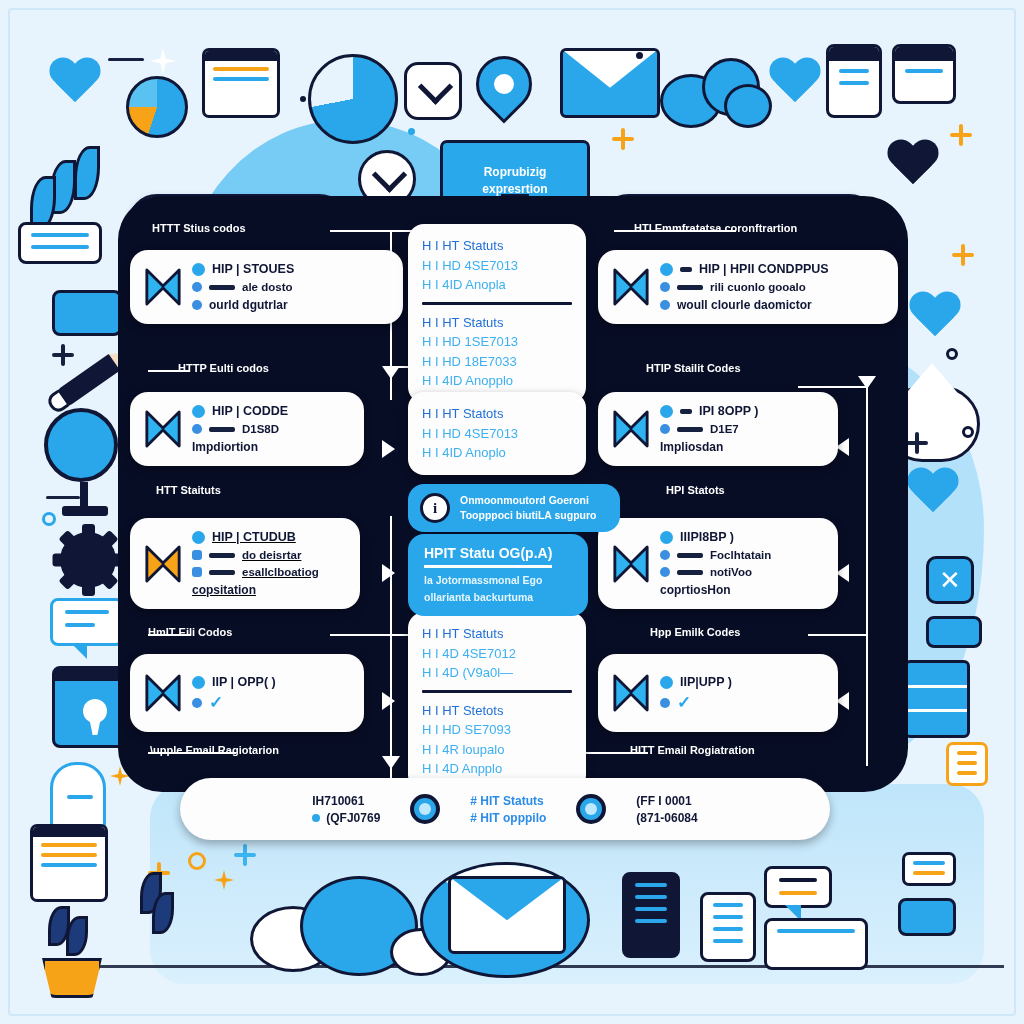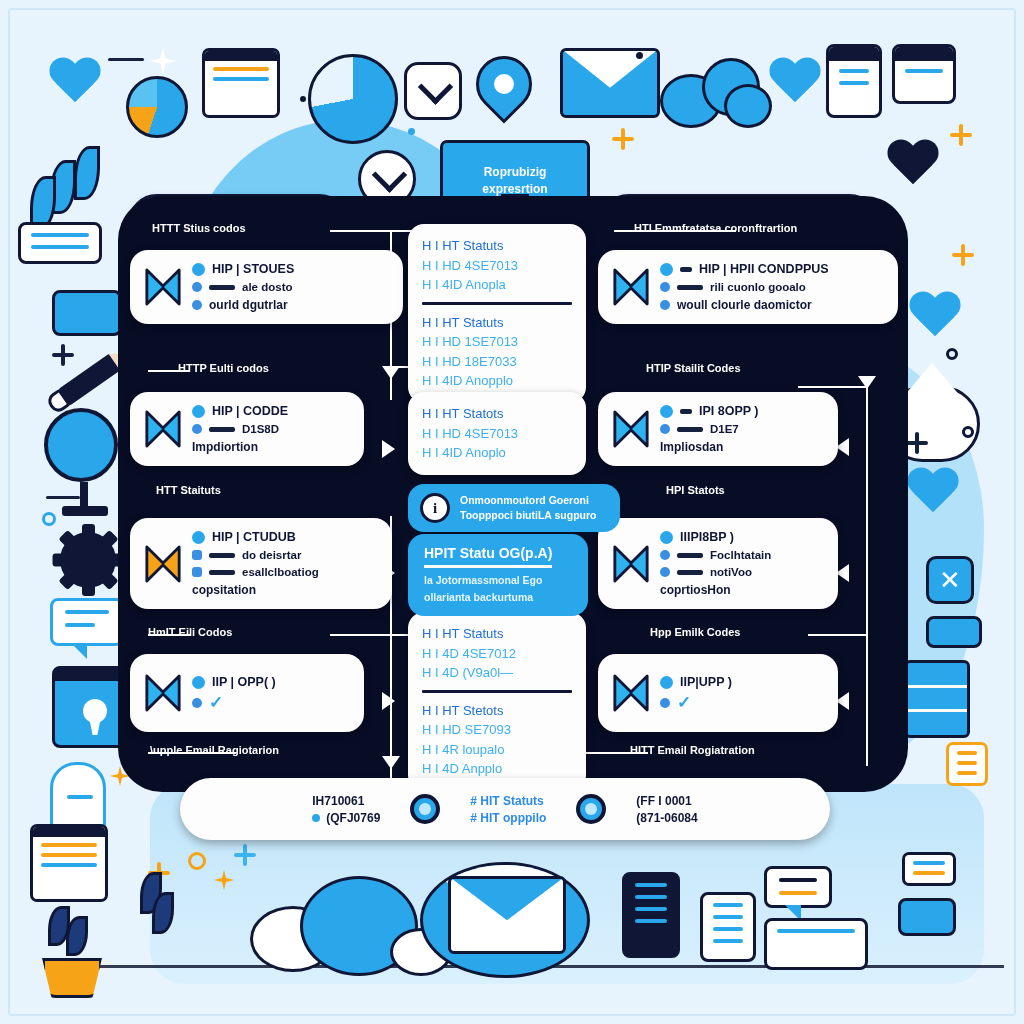--- a/index.html
+++ b/index.html
@@ -633,21 +633,21 @@
             <span class="bul sm"></span>
             <span class="bar-mini"></span>
             <span class="t2">D1E7</span>
           </div>
         <div class="li">
             <span class="t3">Impliosdan</span>
           </div>
       </div>
     </div>
 
-    <div class="node" style="left:12px; top:322px; width:262px;">
+    <div class="node" style="left:12px; top:322px; width:230px;text-decoration:underline;">
       <svg class="bowtie" viewBox="0 0 40 42">
         <path d="M3 3 L20 20 L37 3 L37 39 L20 22 L3 39 Z" fill="#f7a317" stroke="#101736" stroke-width="3" stroke-linejoin="round"></path>
       </svg>
       <div class="lines">
         <div class="li">
             <span class="bul"></span>
             <span class="t1">HIP | CTUDUB</span>
           </div>
         <div class="li">
             <span class="bul sm" style="border-radius:3px"></span>

